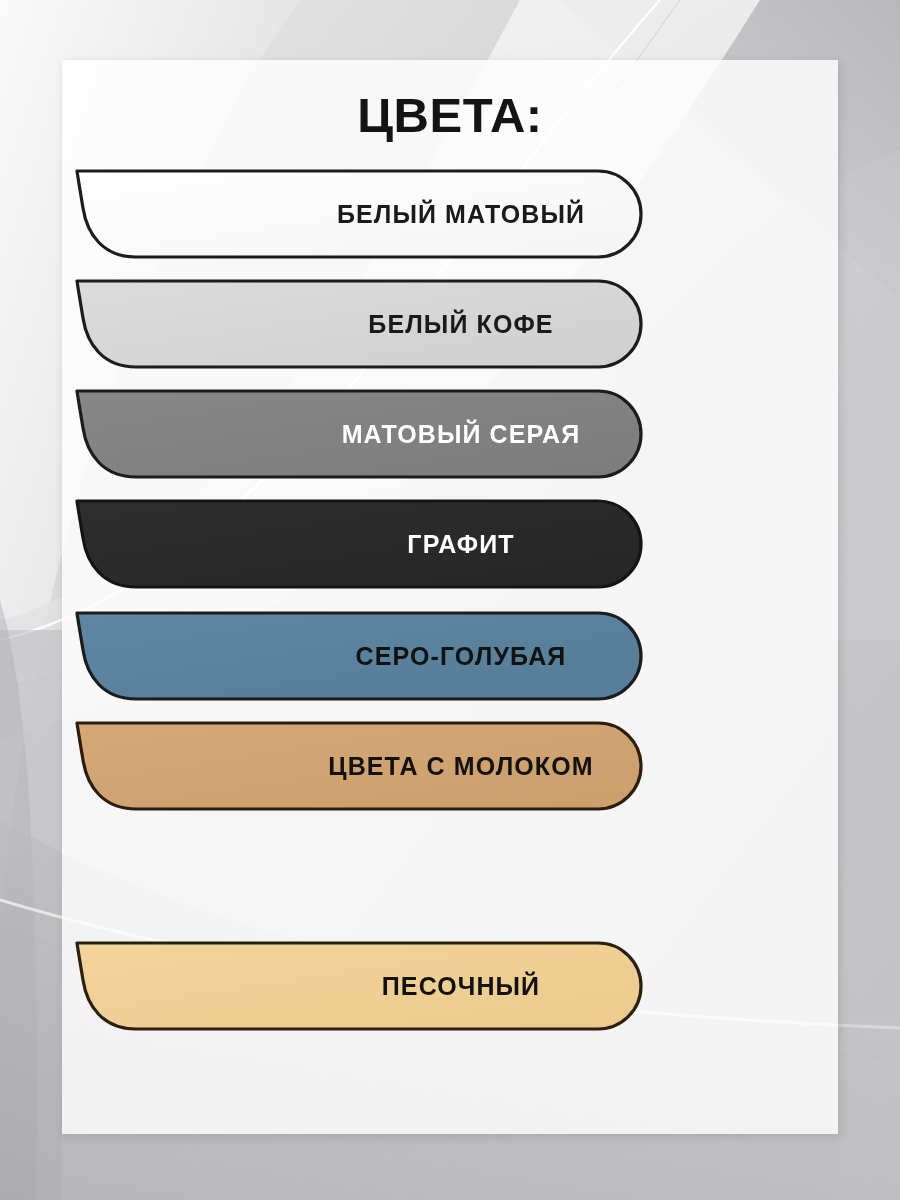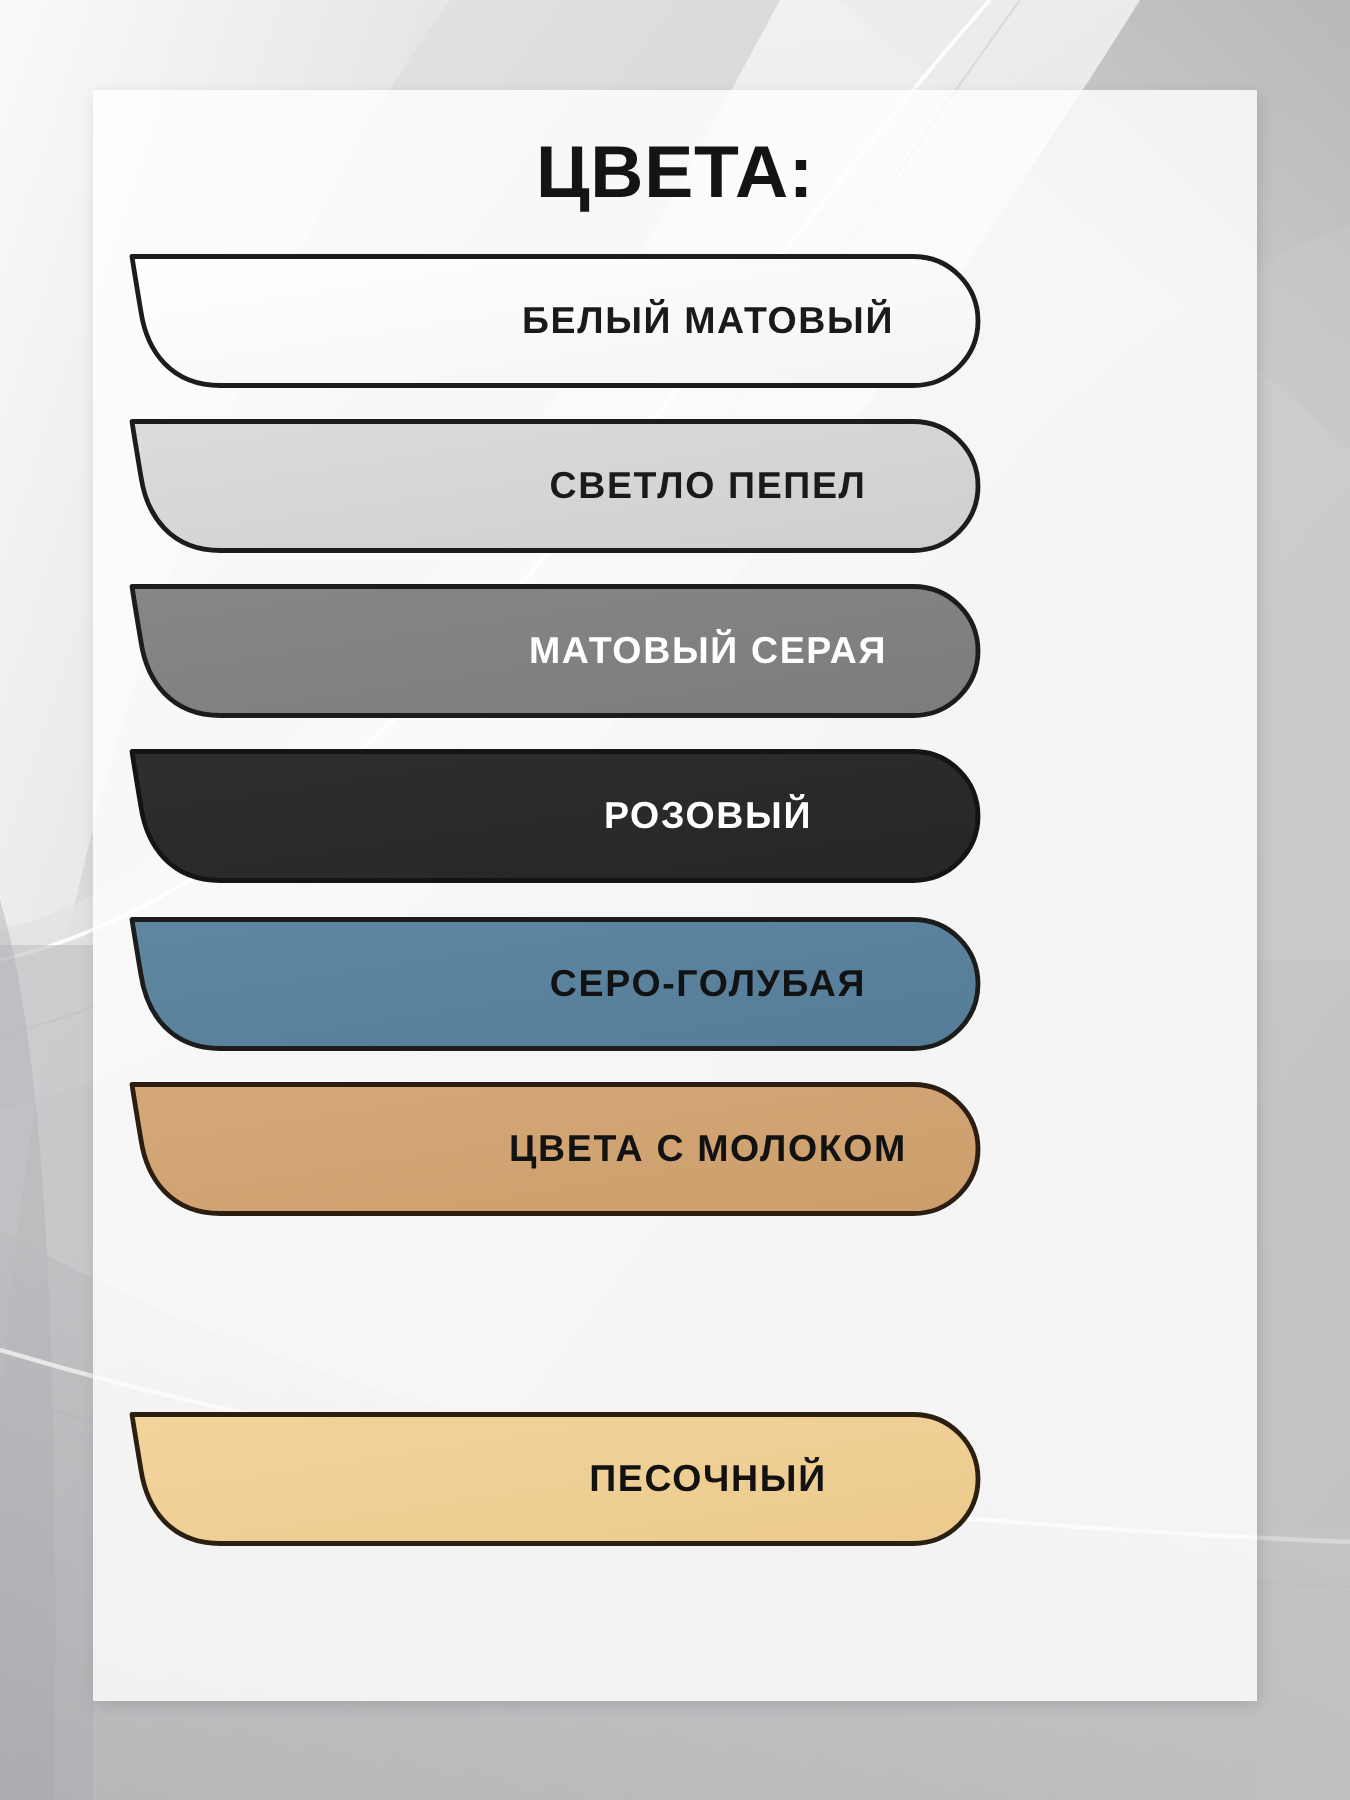--- a/index.html
+++ b/index.html
@@ -57,21 +57,21 @@
   #swatch-list {
     position: absolute;
     left: 0;
     top: 0;
     width: 776px;
     height: 1074px;
   }
 
   .swatch-row {
     position: absolute;
-    left: 16px;
+    left: 5px;
     width: 642px;
     height: 92px;
   }
 
   .swatch-svg {
     position: absolute;
     left: 0;
     top: 0;
     width: 776px;
     height: 92px;
@@ -177,21 +177,21 @@
         <svg class="swatch-svg" viewBox="0 0 776 92">
           <defs>
             <linearGradient id="sg1" x1="0" y1="0" x2="1" y2="1">
               <stop offset="0%" stop-color="#dcdcdc"></stop>
               <stop offset="100%" stop-color="#cfcfcf"></stop>
             </linearGradient>
           </defs>
           <path d="M10,3 L531,3 A43,43 0 0 1 531,89 L69,89 C36,89 20,66 16,40 C13,22 11,10 10,3 Z" fill="url(#sg1)" stroke-width="3.2" stroke-linejoin="round" stroke="#1c1c1c"></path>
         </svg>
         <div class="swatch-label">
-          <span style="color:#1a1a1a">СВЕТЛО ПЕПЕЛ</span>
+          <span style="color:#1a1a1a">БЕЛЫЙ КОФЕ</span>
         </div>
       </div>
 
       <div class="swatch-row" style="top:328px;">
         <svg class="swatch-svg" viewBox="0 0 776 92">
           <defs>
             <linearGradient id="sg2" x1="0" y1="0" x2="1" y2="1">
               <stop offset="0%" stop-color="#878787"></stop>
               <stop offset="100%" stop-color="#7c7c7c"></stop>
             </linearGradient>
@@ -207,21 +207,21 @@
         <svg class="swatch-svg" viewBox="0 0 776 92">
           <defs>
             <linearGradient id="sg3" x1="0" y1="0" x2="1" y2="1">
               <stop offset="0%" stop-color="#2e2e2e"></stop>
               <stop offset="100%" stop-color="#262626"></stop>
             </linearGradient>
           </defs>
           <path d="M10,3 L531,3 A43,43 0 0 1 531,89 L69,89 C36,89 20,66 16,40 C13,22 11,10 10,3 Z" fill="url(#sg3)" stroke-width="3.2" stroke-linejoin="round" stroke="#141414"></path>
         </svg>
         <div class="swatch-label">
-          <span style="color:#ffffff">РОЗОВЫЙ</span>
+          <span style="color:#ffffff">ГРАФИТ</span>
         </div>
       </div>
 
       <div class="swatch-row" style="top:550px;text-decoration:underline;">
         <svg class="swatch-svg" viewBox="0 0 776 92">
           <defs>
             <linearGradient id="sg4" x1="0" y1="0" x2="1" y2="1">
               <stop offset="0%" stop-color="#5f87a2"></stop>
               <stop offset="100%" stop-color="#567d98"></stop>
             </linearGradient>

